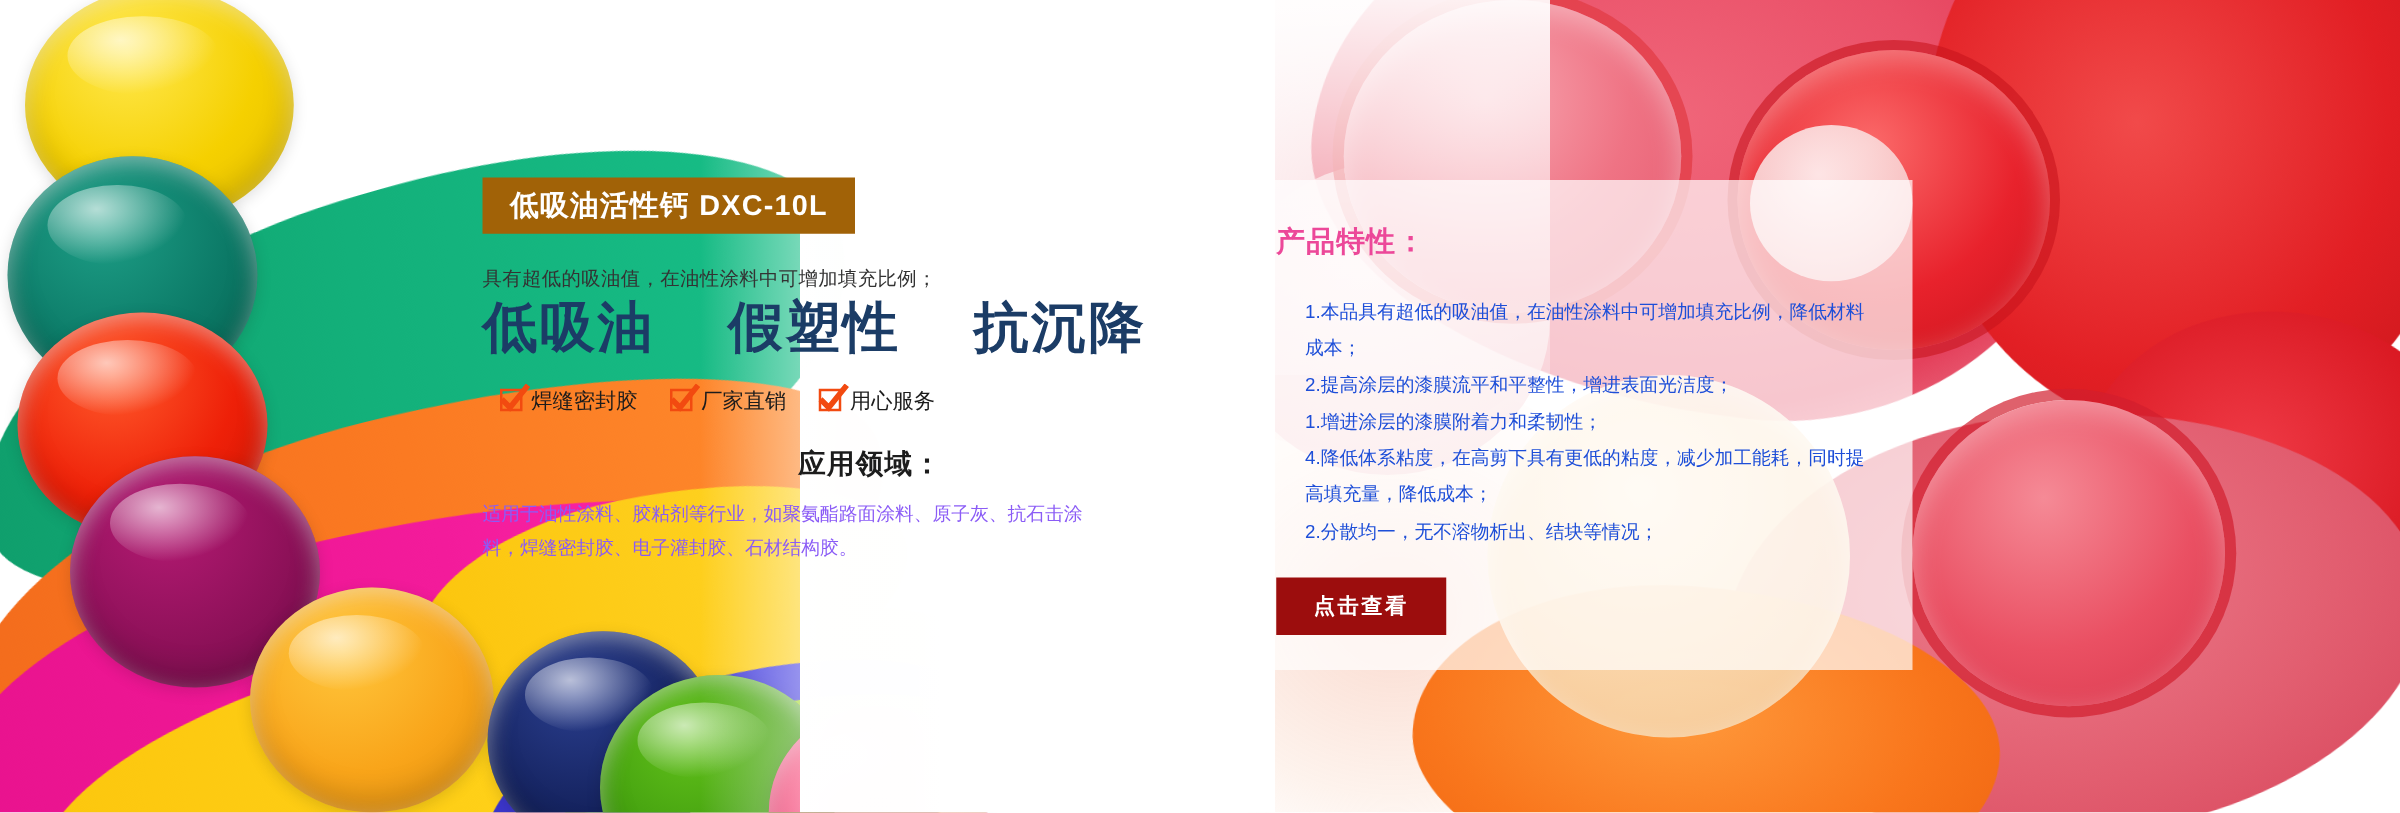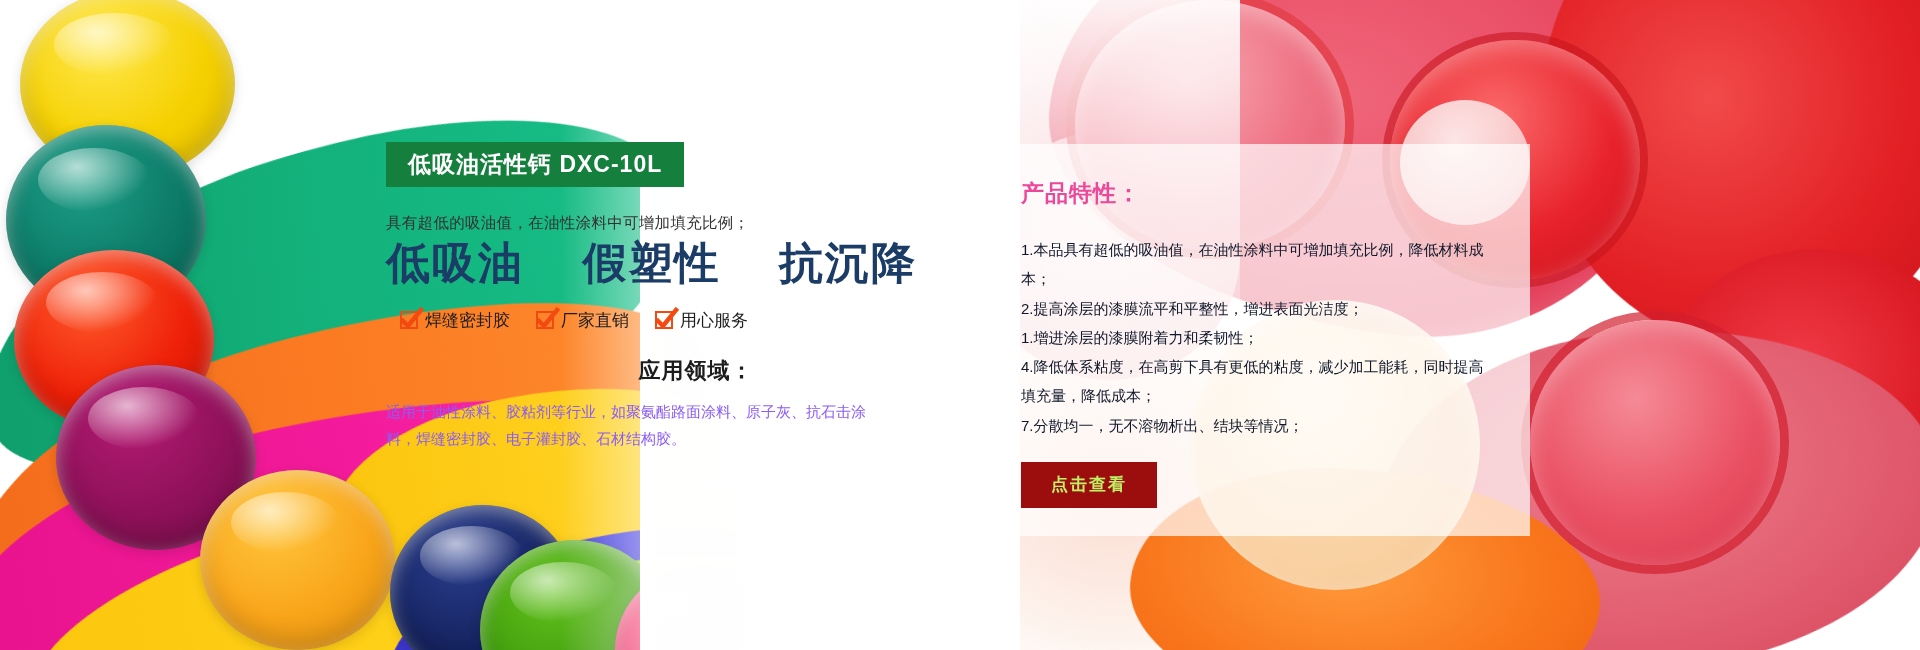--- a/index.html
+++ b/index.html
@@ -188,21 +188,21 @@
   .left-content {
     position: absolute;
     left: 386px;
     top: 142px;
     width: 620px;
     z-index: 20;
   }
 
   .title-bar {
     display: inline-block;
-    background: #15803d;
+    background: #a16207;
     color: #ffffff;
     font-size: 23px;
     font-weight: 700;
     letter-spacing: 1px;
     padding: 10px 22px 11px 22px;
     line-height: 1.05;
     white-space: nowrap;
   }
 
   .subtitle {
@@ -277,28 +277,29 @@
   .panel-title {
     font-size: 23px;
     font-weight: 700;
     color: #ec4899;
     letter-spacing: 1px;
   }
   .panel-list {
     margin-top: 26px;
     font-size: 15px;
     line-height: 1.95;
-    color: #0f172a;
+    color: #1d4ed8;
+    margin-left: 23px;
   }
   .panel-list li { list-style: none; }
   .cta-button {
     margin-top: 22px;
     display: inline-block;
     background: #9c0d0d;
-    color: #bef264;
+    color: #ffffff;
     font-size: 17px;
     font-weight: 700;
     letter-spacing: 2px;
     padding: 11px 30px 12px 30px;
     border: none;
     cursor: pointer;
     font-family: "Liberation Sans", "DejaVu Sans", sans-serif;
   }
 </style>
 </head>
@@ -396,19 +397,19 @@
 
   <div class="right-panel">
 
     <div class="panel-title">产品特性：</div>
 
     <ul class="panel-list">
       <li>1.本品具有超低的吸油值，在油性涂料中可增加填充比例，降低材料成本；</li>
       <li>2.提高涂层的漆膜流平和平整性，增进表面光洁度；</li>
       <li>1.增进涂层的漆膜附着力和柔韧性；</li>
       <li>4.降低体系粘度，在高剪下具有更低的粘度，减少加工能耗，同时提高填充量，降低成本；</li>
-      <li>7.分散均一，无不溶物析出、结块等情况；</li>
+      <li>2.分散均一，无不溶物析出、结块等情况；</li>
     </ul>
 
     <button class="cta-button">点击查看</button>
   </div>
 
 </div>
 
 </body></html>

